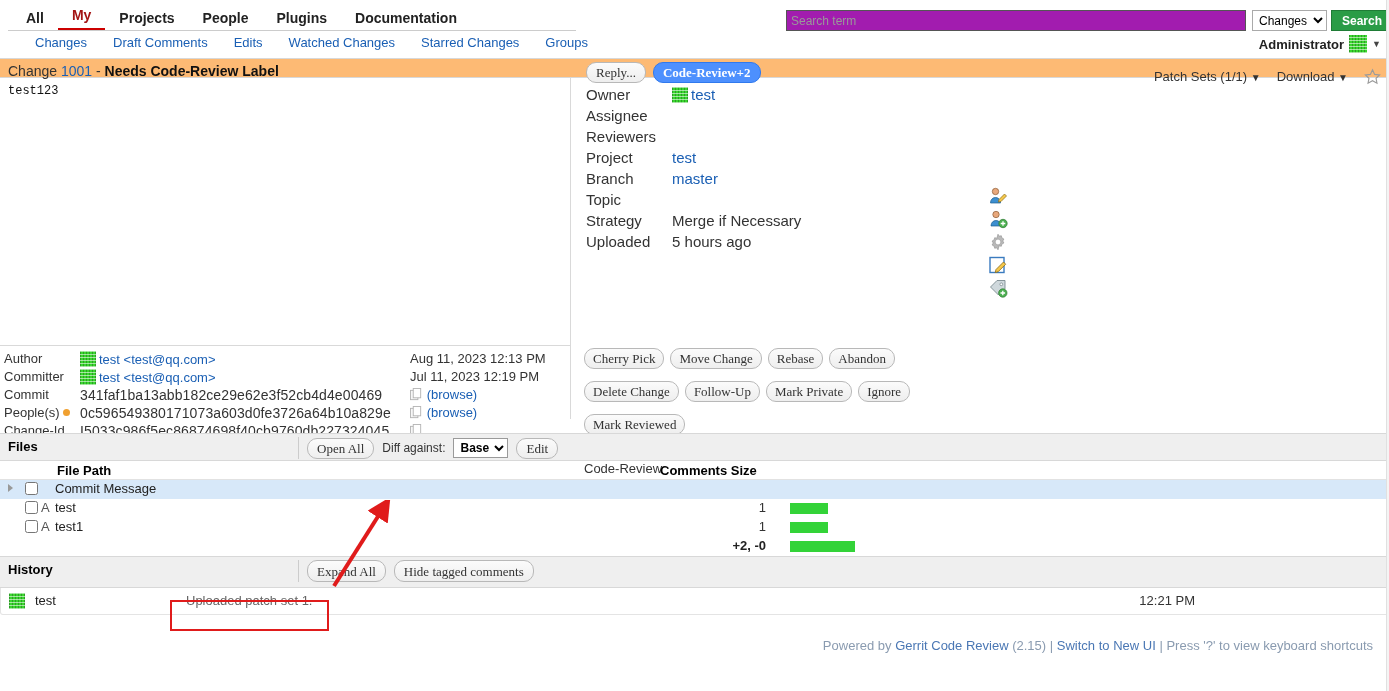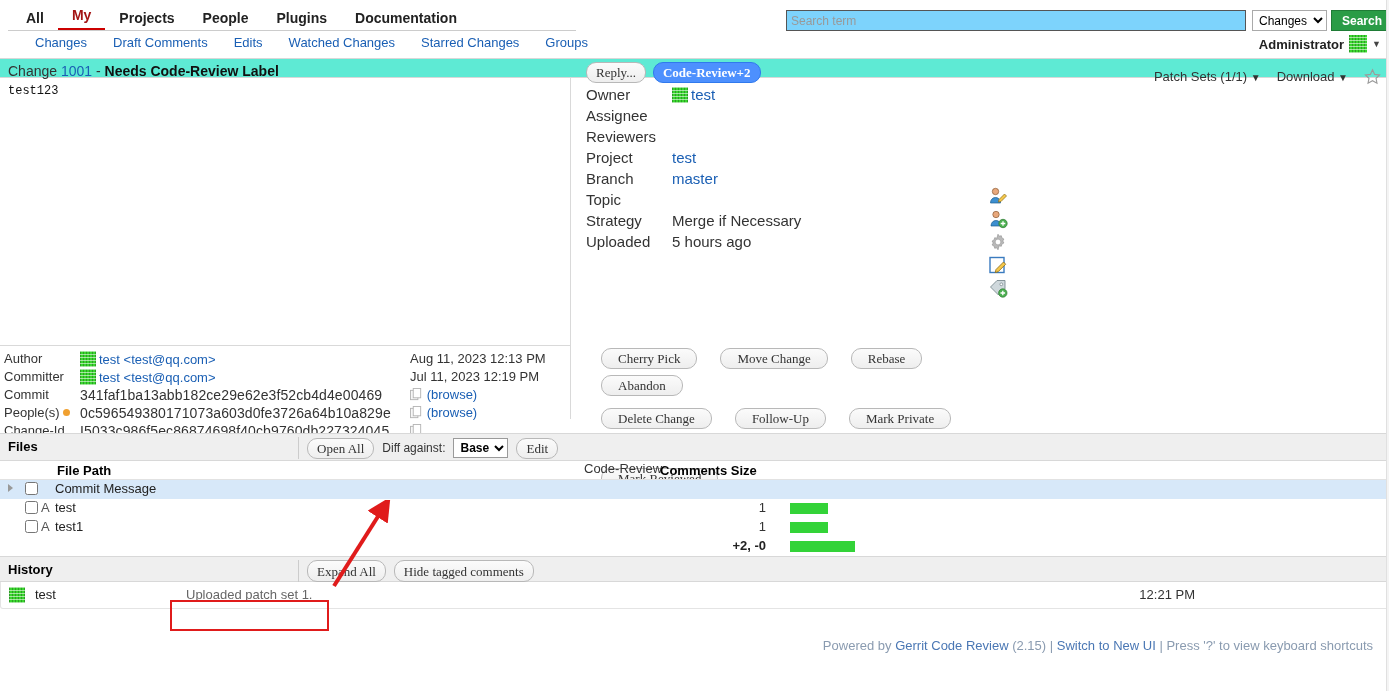--- a/index.html
+++ b/index.html
@@ -36,21 +36,21 @@
   }
   #submenu .si { color: #1a5fb4; font-size: 13px; padding: 3px 13px; cursor: pointer; }
 
   #searchbox {
     position: absolute; left: 786px; top: 10px;
     display: flex; align-items: stretch; height: 21px;
   }
   #searchinput {
     width: 460px; height: 21px; border: 1px solid #555;
     font-family: "Liberation Sans", sans-serif; font-size: 12px;
-    padding: 0 4px; color: #000; background: #7dd3fc;
+    padding: 0 4px; color: #000; background: #a21caf;
   }
   #searchinput::placeholder { color: #999; }
   #searchselect {
     margin-left: 6px; height: 21px; border: 1px solid #aaa;
     background: #fff; font-size: 12px; font-family: "Liberation Sans", sans-serif;
     padding: 0 2px;
   }
   #searchbtn {
     margin-left: 4px; height: 21px; min-width: 62px;
     background: #2a9c46; color: #fff; border: 1px solid #1f7c36;
@@ -69,21 +69,21 @@
     width: 16px; height: 16px; flex: 0 0 16px;
     background:
       repeating-linear-gradient(0deg, rgba(255,255,255,.55) 0 1px, rgba(0,0,0,0) 1px 3px),
       repeating-linear-gradient(90deg, rgba(0,0,0,.25) 0 1px, rgba(0,0,0,0) 1px 3px),
       #3ad62f;
   }
   .avatar.lg { width: 18px; height: 18px; flex-basis: 18px; }
 
   
   #changehdr {
-    position: relative; height: 20px; background: #5eead4;
+    position: relative; height: 20px; background: #fdba74;
     border-top: 1px solid #d8d8d8; border-bottom: 1px solid #d8d8d8;
   }
   #changetitle {
     position: absolute; left: 8px; top: 4px; font-size: 14px; color: #333;
   }
   #changetitle .num { color: #1a5fb4; }
   #changetitle .subj { font-weight: bold; color: #111; }
   #hdrbtns { position: absolute; left: 586px; top: 3px; display: flex; gap: 7px; }
   .btn {
     background: linear-gradient(#fbfbfb,#eeeeee);
@@ -122,21 +122,21 @@
   #infotable td.v .row { display: flex; align-items: center; gap: 3px; }
 
   #sideicons { position: absolute; left: 988px; top: 108px; }
   #sideicons .ico { width: 20px; height: 20px; margin-bottom: 3px; cursor: pointer; display:block; }
   #sideicons .sp { height: 18px; }
 
   #actionbtns {
     position: absolute; left: 584px; top: 270px;
     display: flex; flex-wrap: wrap; gap: 6px 6px; width: 400px;
   }
-  #actionbtns .btn { padding: 2px 16px; margin-left: 17px; }
+  #actionbtns .btn { padding: 2px 8px; }
   #actionbtns .br { flex-basis: 100%; height: 0; }
 
   #labelsep {
     position: absolute; left: 584px; top: 373px; width: 422px; border-top: 1px solid #bbb;
   }
   #labelname { position: absolute; left: 584px; top: 383px; font-size: 13px; color: #333; }
 
   
   #metatable { position: absolute; left: 0px; top: 267px; width: 570px; border-top: 1px solid #d9d9d9; padding-top: 4px;}
   #metatable table { border-collapse: collapse; }
@@ -176,21 +176,21 @@
     border-left: 5px solid #999; border-top: 4px solid transparent; border-bottom: 4px solid transparent; }
   .frow input[type=checkbox] { position: absolute; left: 25px; top: 2px; margin: 0; width: 13px; height: 13px; }
   .frow .st { position: absolute; left: 41px; top: 1px; font-size: 13px; color: #555; }
   .frow .nm { position: absolute; left: 55px; top: 1px; font-size: 13px; color: #222; }
   .frow .cm { position: absolute; left: 700px; width: 66px; text-align: right; top: 1px; font-size: 13px; color: #333; }
   .frow .bar { position: absolute; left: 790px; top: 4px; height: 11px; background: #33d338; }
   .frow .delta { position: absolute; left: 690px; width: 76px; text-align: right; top: 1px; font-size: 13px; font-weight: bold; color: #222; }
 
   
   #historybar {
-    position: relative; height: 26px; background: #efefef;
+    position: relative; height: 32px; background: #efefef;
     border-top: 1px solid #d8d8d8; border-bottom: 1px solid #d8d8d8;
   }
   #historybar .sect { position: absolute; left: 8px; top: 5px; font-weight: bold; font-size: 13px; }
   #historyctl {
     position: absolute; left: 298px; top: 3px; display: flex; gap: 8px;
     border-left: 1px solid #ccc; padding-left: 8px; height: 22px;
   }
   #historyrow {
     position: relative; height: 27px; border: 1px solid #e4e4e4; border-top: none;
     border-radius: 0 0 3px 3px; background: #fff;

